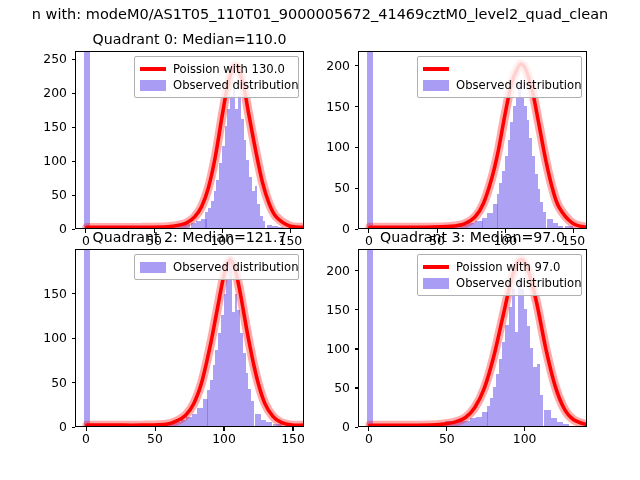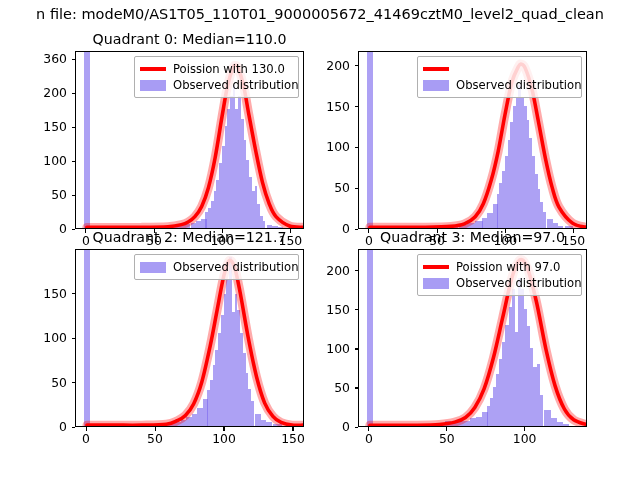--- a/index.html
+++ b/index.html
@@ -138,21 +138,21 @@
     opacity: 0.66;
     margin-right: 7px;
     flex: none;
   }
   .legend-label { color: #000; }
 </style>
 </head>
 <body>
 
 <div id="figure">
-  <div id="suptitle">n file: modeM0/AS1T05_110T01_9000005672_41469cztM0_level2_quad_clean</div>
+  <div id="suptitle">n with: modeM0/AS1T05_110T01_9000005672_41469cztM0_level2_quad_clean</div>
 <div class="axtitle" style="left: 45px; width: 289px; top: 31px;">Quadrant 0: Median=110.0</div>
     <div class="axes" style="left: 75px; top: 51px; width: 229px; height: 178px;">
       <div class="plotarea">
         <div class="bar" style="left: 92.6905px; width: 5.45238px; height: 2.03817px;"></div>
         <div class="bar" style="left: 98.1429px; width: 5.45238px; height: 2.71756px;"></div>
         <div class="bar" style="left: 103.595px; width: 5.45238px; height: 3.39695px;"></div>
         <div class="bar" style="left: 109.048px; width: 5.45238px; height: 4.07634px;"></div>
         <div class="bar" style="left: 114.5px; width: 5.45238px; height: 5.43511px;"></div>
         <div class="bar" style="left: 119.952px; width: 5.45238px; height: 6.79389px;"></div>
         <div class="bar" style="left: 125.405px; width: 5.45238px; height: 9.51145px;"></div>
@@ -191,21 +191,21 @@
     <div class="ytick" style="width: 67px; left: 0px; top: 223px;">0</div>
     <div class="tickmark-y" style="left: 71.5px; top: 228.5px;"></div>
     <div class="ytick" style="width: 67px; left: 0px; top: 189.031px;">50</div>
     <div class="tickmark-y" style="left: 71.5px; top: 194.531px;"></div>
     <div class="ytick" style="width: 67px; left: 0px; top: 155.061px;">100</div>
     <div class="tickmark-y" style="left: 71.5px; top: 160.561px;"></div>
     <div class="ytick" style="width: 67px; left: 0px; top: 121.092px;">150</div>
     <div class="tickmark-y" style="left: 71.5px; top: 126.592px;"></div>
     <div class="ytick" style="width: 67px; left: 0px; top: 87.1221px;">200</div>
     <div class="tickmark-y" style="left: 71.5px; top: 92.6221px;"></div>
-    <div class="ytick" style="width: 67px; left: 0px; top: 53.1527px;">360</div>
+    <div class="ytick" style="width: 67px; left: 0px; top: 53.1527px;">250</div>
     <div class="tickmark-y" style="left: 71.5px; top: 58.6527px;"></div>
     <div class="xtick" style="left: 85.9048px; top: 235px;">0</div>
     <div class="tickmark-x" style="left: 85.4048px; top: 229px;"></div>
     <div class="xtick" style="left: 154.06px; top: 235px;">50</div>
     <div class="tickmark-x" style="left: 153.56px; top: 229px;"></div>
     <div class="xtick" style="left: 222.214px; top: 235px;">100</div>
     <div class="tickmark-x" style="left: 221.714px; top: 229px;"></div>
     <div class="xtick" style="left: 290.369px; top: 235px;">150</div>
     <div class="tickmark-x" style="left: 289.869px; top: 229px;"></div>
     <div class="legend" style="left: 134px; top: 56px; width: 165px;">

